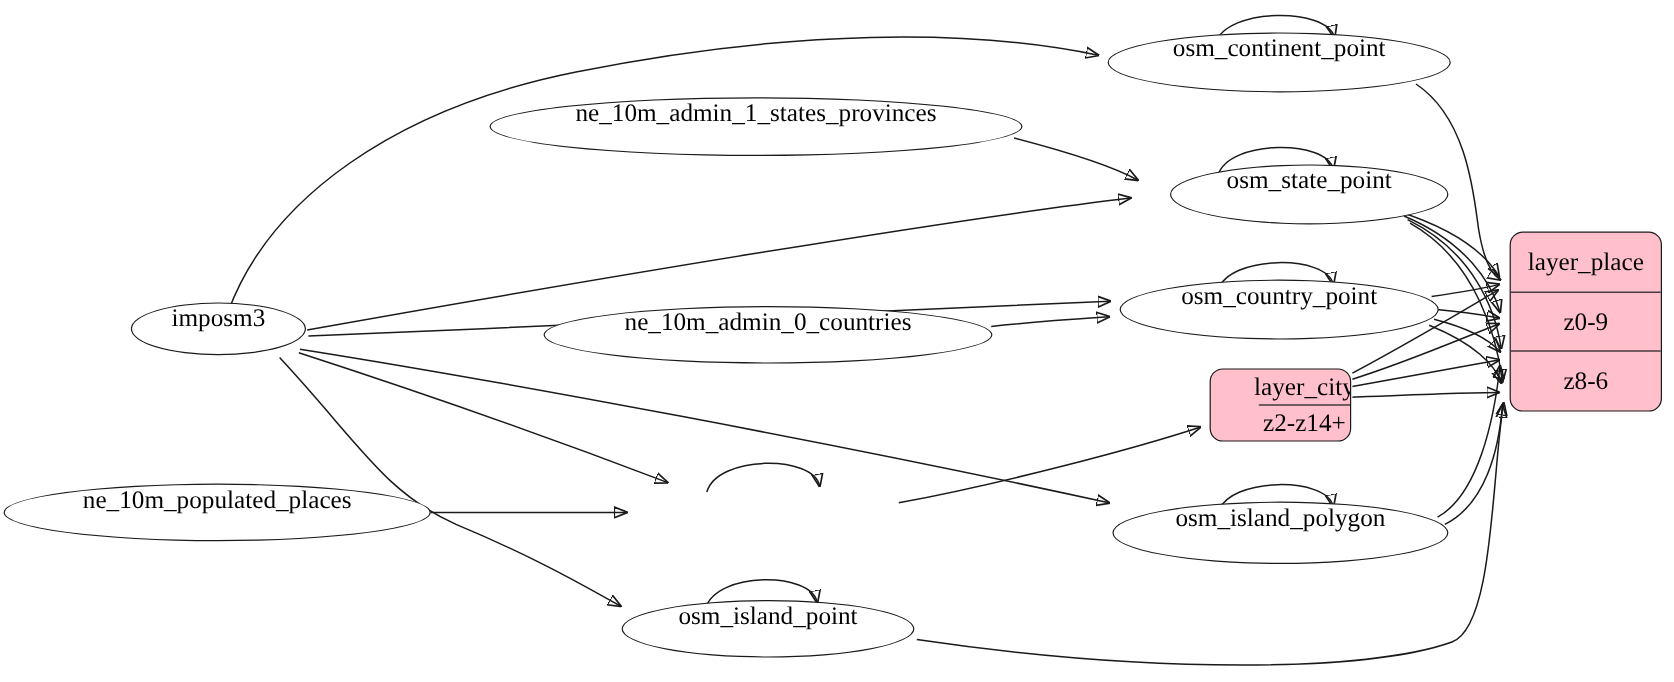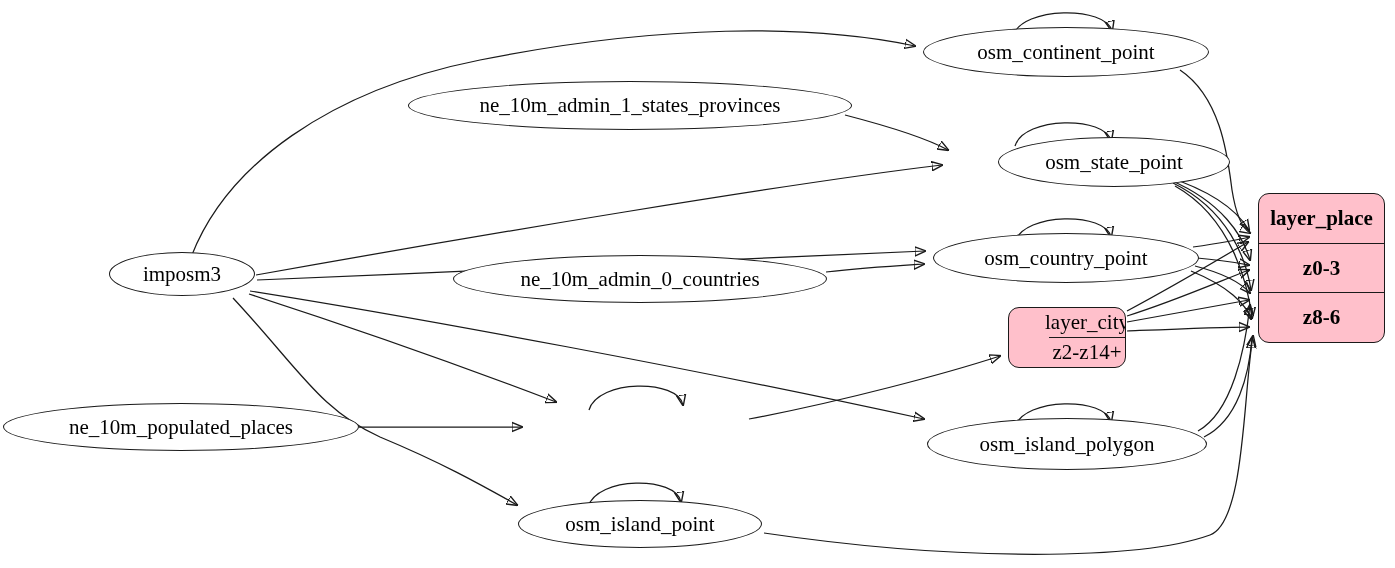--- a/index.html
+++ b/index.html
@@ -22,21 +22,21 @@
   }
   .edges-svg path {
     fill: none;
     stroke: #1a1a1a;
     stroke-width: 1.25;
   }
   .node {
     position: absolute;
     box-sizing: border-box;
     display: flex;
-    align-items: center;
+    align-items: flex-start;
     justify-content: center;
     background: #ffffff;
     border: 1.2px solid #1a1a1a;
     border-radius: 50%;
     font-size: 21px;
     color: #000000;
     white-space: nowrap;
   }
   .record {
     position: absolute;
@@ -127,21 +127,21 @@
   </div>
 
   <div class="node" style="left:3px; top:403px; width:356px; height:48px;">
     <span>ne_10m_populated_places</span>
   </div>
 
   <div class="node" style="left:923px; top:27px; width:286px; height:50px;">
     <span>osm_continent_point</span>
   </div>
 
-  <div class="node" style="left:998px; top:137px; width:232px; height:50px;">
+  <div class="node" style="left:975px; top:137px; width:232px; height:50px;">
     <span>osm_state_point</span>
   </div>
 
   <div class="node" style="left:933px; top:233px; width:266px; height:50px;">
     <span>osm_country_point</span>
   </div>
 
 
   <div class="node" style="left:927px; top:418px; width:280px; height:52px;">
     <span>osm_island_polygon</span>
@@ -149,19 +149,19 @@
 
   <div class="node" style="left:518px; top:500px; width:244px; height:48px;">
     <span>osm_island_point</span>
   </div>
 
   <div class="record" style="left:1008px; top:307px; width:118px; height:61px;padding-left:40px;">
     <div class="row">layer_city</div>
     <div class="row">z2-z14+</div>
   </div>
 
-  <div class="record" style="left:1258px; top:193px; width:127px; height:150px;font-weight:bold;">
+  <div class="record" style="left:1258px; top:193px; width:127px; height:150px;">
     <div class="row">layer_place</div>
-    <div class="row">z0-3</div>
+    <div class="row">z0-9</div>
     <div class="row">z8-6</div>
   </div>
 
 </div>
 
 </body></html>

